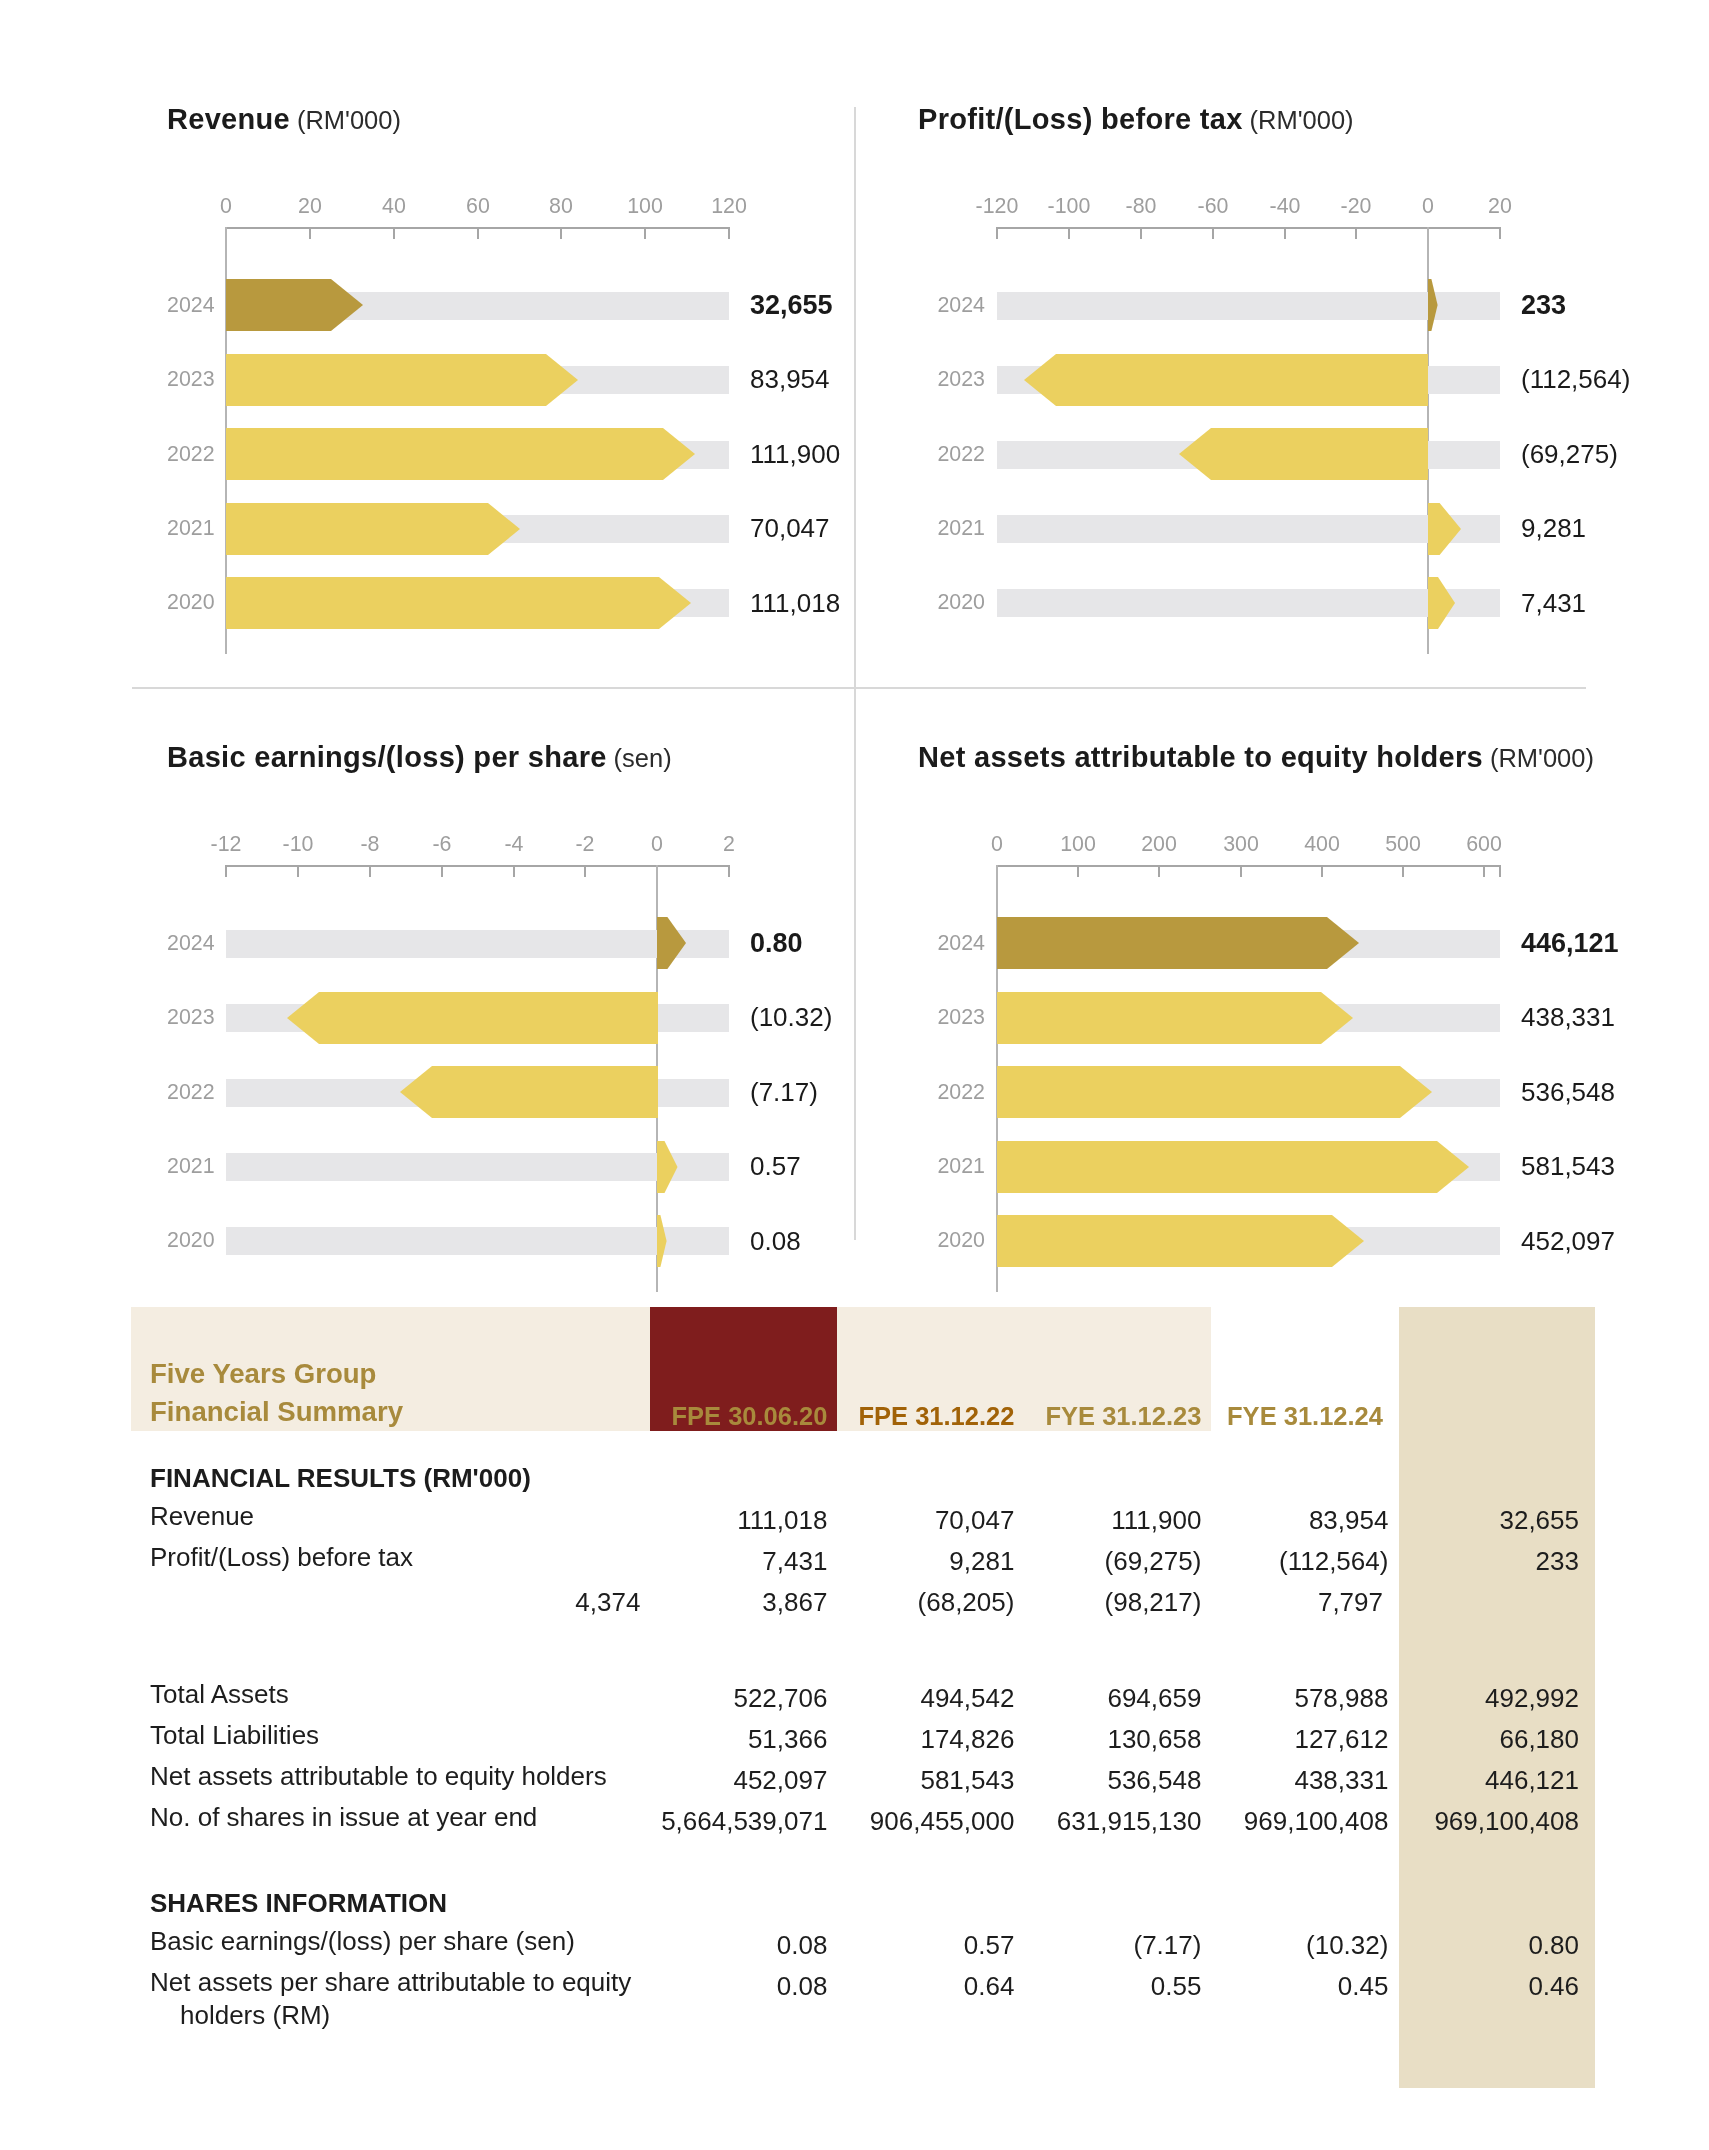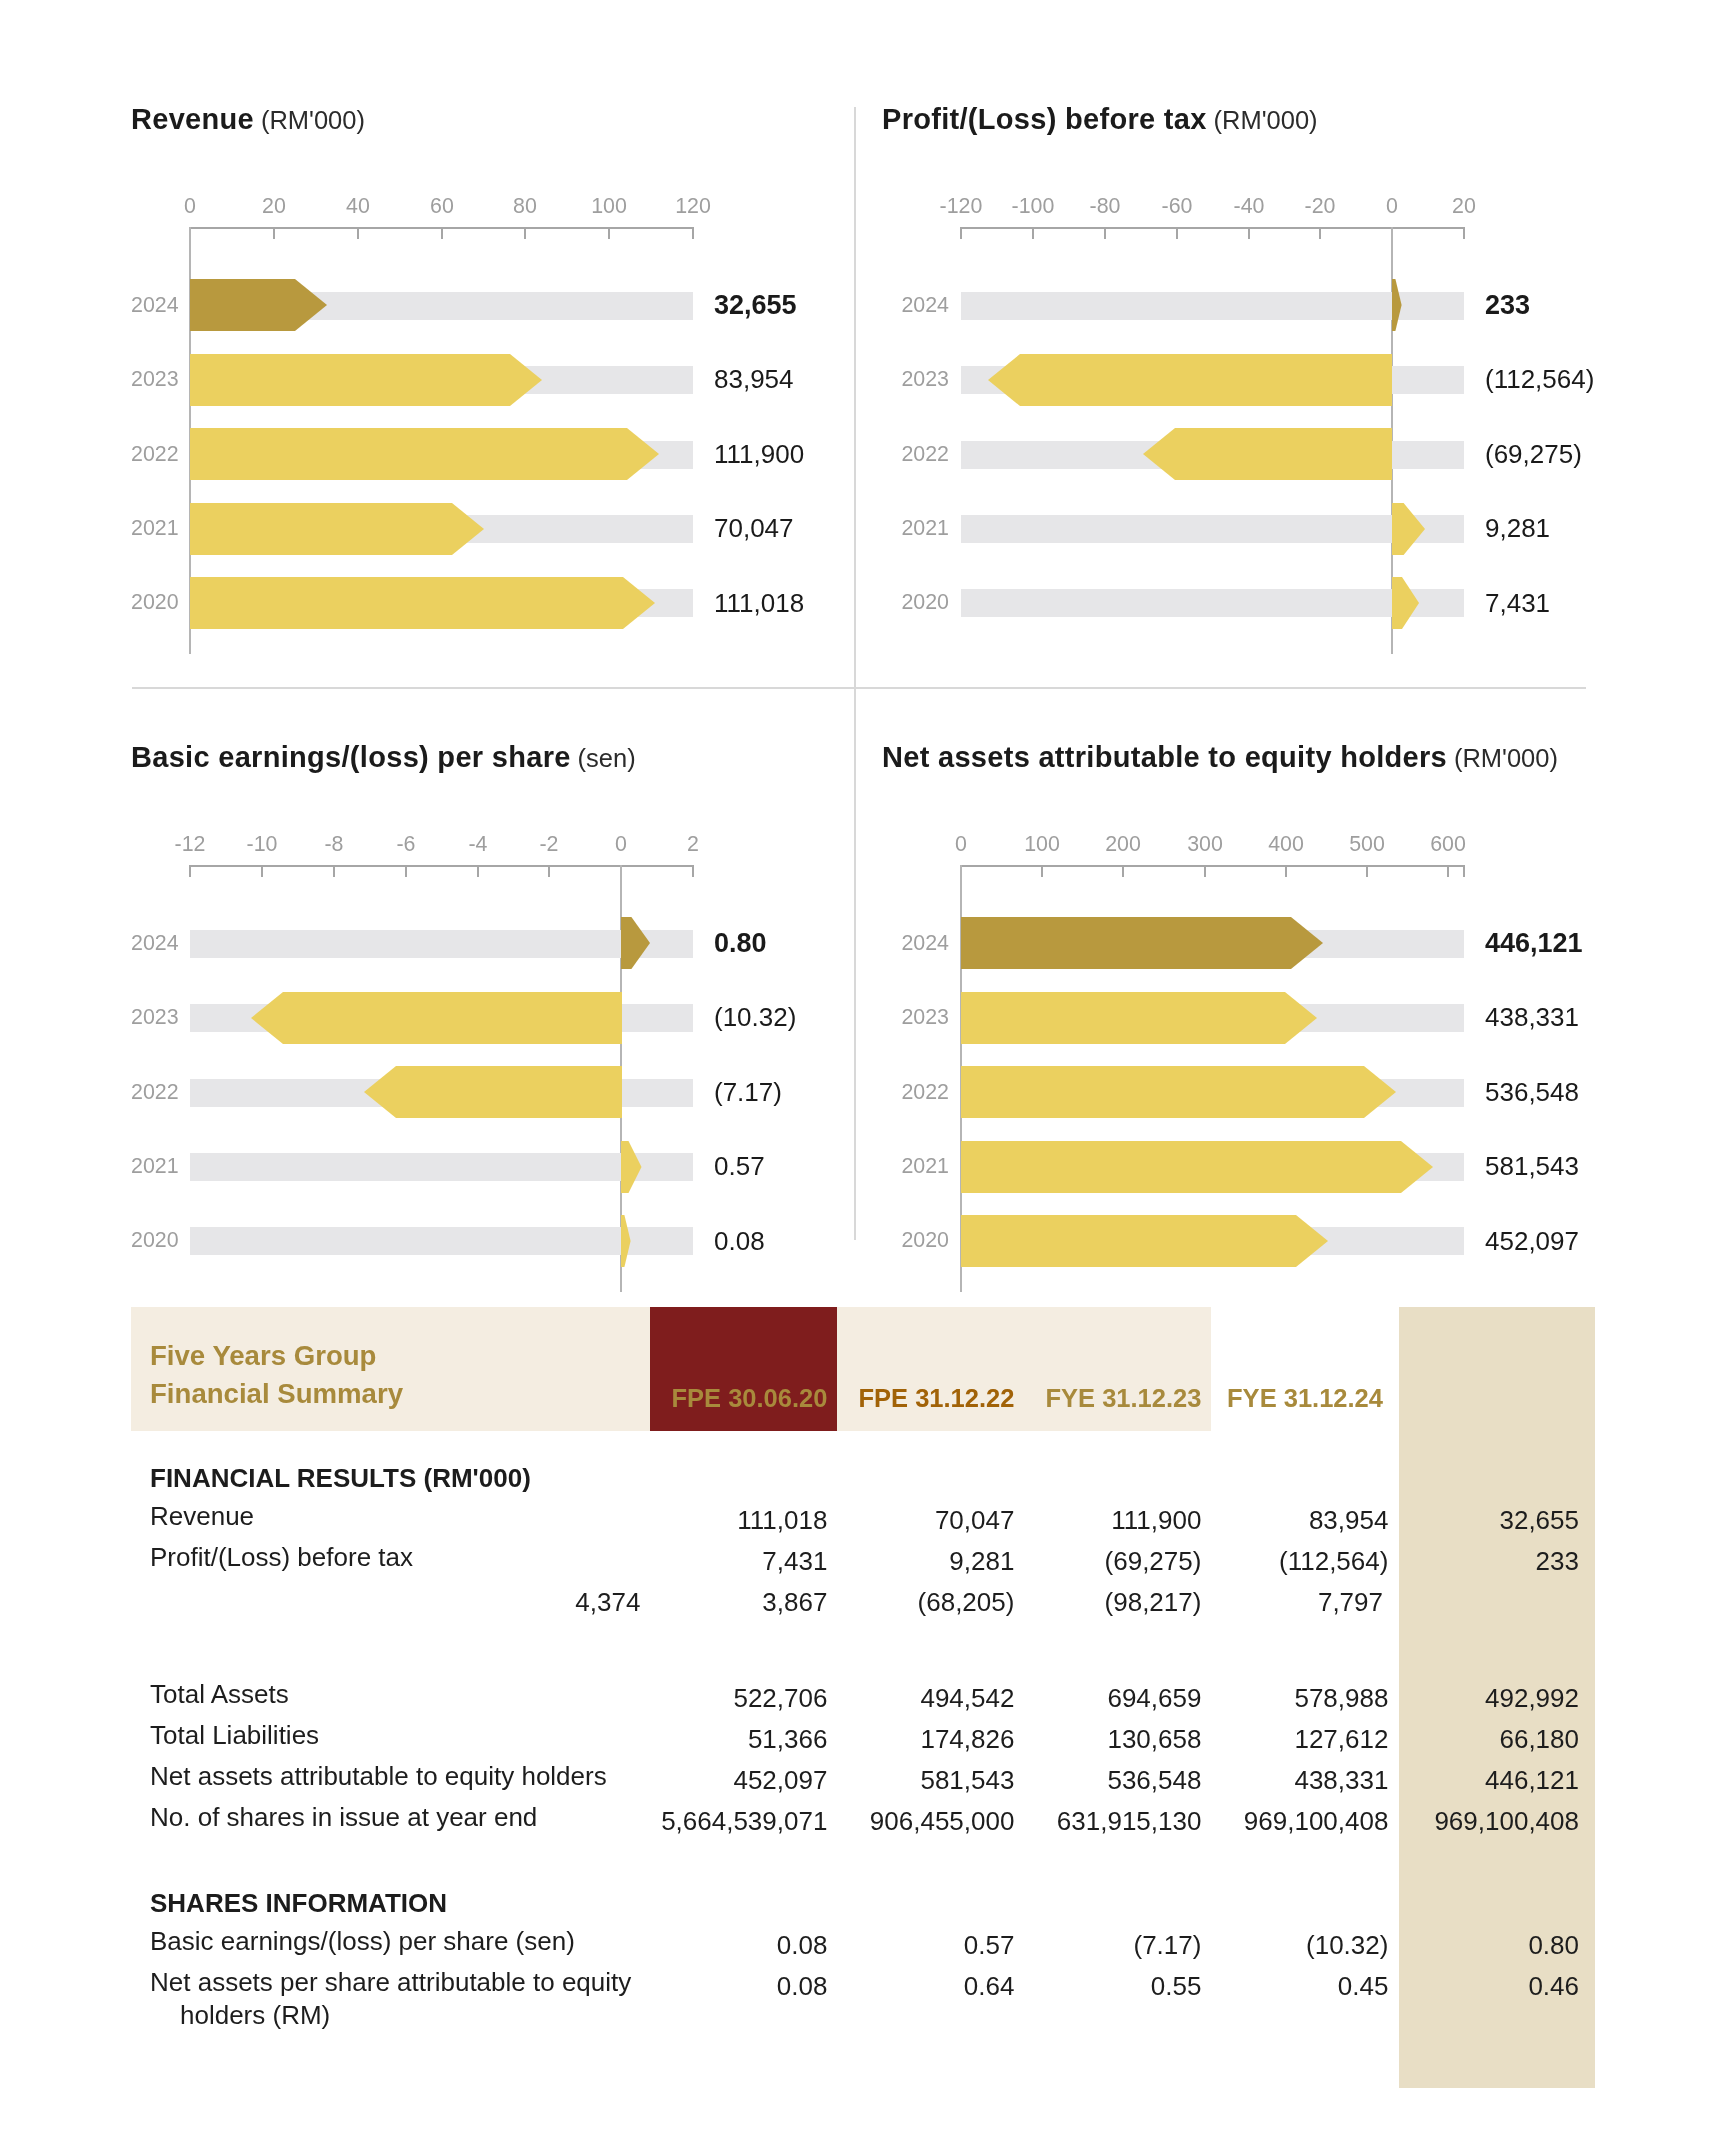--- a/index.html
+++ b/index.html
@@ -1,40 +1,40 @@
 <!DOCTYPE html>
 <html style="font-size:11px"><head>
 <meta charset="utf-8">
 <style>
   html,body{margin:0;padding:0;background:#ffffff;}
   .page{
     position:relative;width:1709px;height:2151px;background:#ffffff;
     font-family:"Liberation Sans","DejaVu Sans",sans-serif;overflow:hidden;
   }
   
-  .chart{position:absolute;}
+  .chart{position:absolute;margin-left:36px;}
   .chart-title{position:absolute;left:0;top:0;white-space:nowrap;color:#1b1b1b;}
   .chart-title .t-bold{font-size:29px;font-weight:bold;letter-spacing:0.3px;}
   .chart-title .t-unit{font-size:25.5px;font-weight:normal;color:#2b2b2b;margin-left:6.9px;}
   .tick-label{position:absolute;transform:translateX(-50%);font-size:21.4px;color:#9e9e9e;white-space:nowrap;}
   .axis-line{position:absolute;height:2.1px;}
   .axis-tick{position:absolute;width:2.1px;height:11.7px;}
   .zero-line{position:absolute;width:2.1px;}
   .year-label{position:absolute;font-size:21.4px;color:#9e9e9e;text-align:right;line-height:27.6px;}
   .track{position:absolute;}
   .bar{position:absolute;}
   .value-label{position:absolute;font-size:26px;color:#1a1a1a;line-height:29px;white-space:nowrap;}
   .value-label.em{font-weight:bold;font-size:27px;}
   .divider{position:absolute;}
   
   .fintable{position:absolute;left:131px;top:1307px;width:1464px;height:781px;}
   .hl-overlay{position:absolute;left:1268px;top:0;width:196px;height:781px;}
   .t-row{position:relative;display:grid;grid-template-columns:519px 187px 187px 187px 187px 196px;}
   .t-head{height:124px;}
-  .t-head .cell{display:flex;align-items:flex-end;padding-bottom:18px;}
+  .t-head .cell{display:flex;align-items:flex-end;}
   .t-title{font-size:27.6px;font-weight:bold;line-height:1.38;padding-left:19px;}
   .t-colhead{font-size:25.5px;font-weight:bold;justify-content:flex-end;padding-right:9.6px;white-space:nowrap;}
   .t-colhead.last{padding-right:15px;}
   .t-spacer{position:relative;}
   .t-sechead{height:44px;display:flex;align-items:center;font-size:26px;font-weight:bold;color:#1c1c1c;padding-left:19px;position:relative;}
   .t-data{min-height:41px;align-items:flex-start;}
   .t-label{font-size:26px;color:#1d1d1d;padding-left:19px;line-height:33px;}
   .t-label .sub{display:block;padding-left:30px;}
   .t-num{font-size:26px;color:#1d1d1d;text-align:right;padding-right:9.6px;line-height:33px;padding-top:4.1px;}
   .t-num.last{padding-right:15px;}

